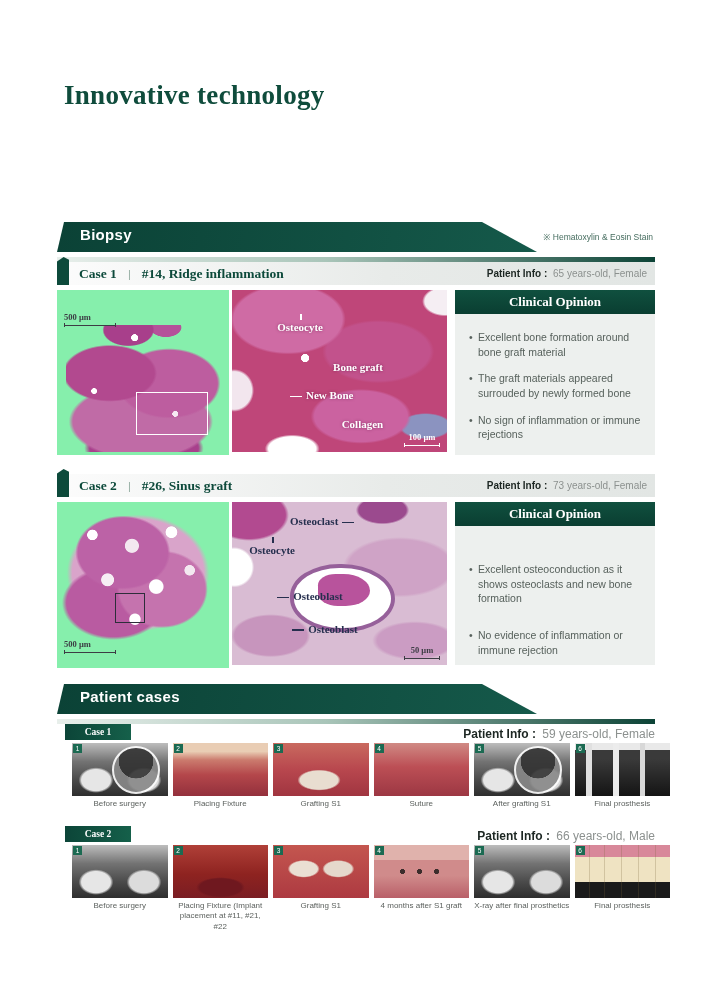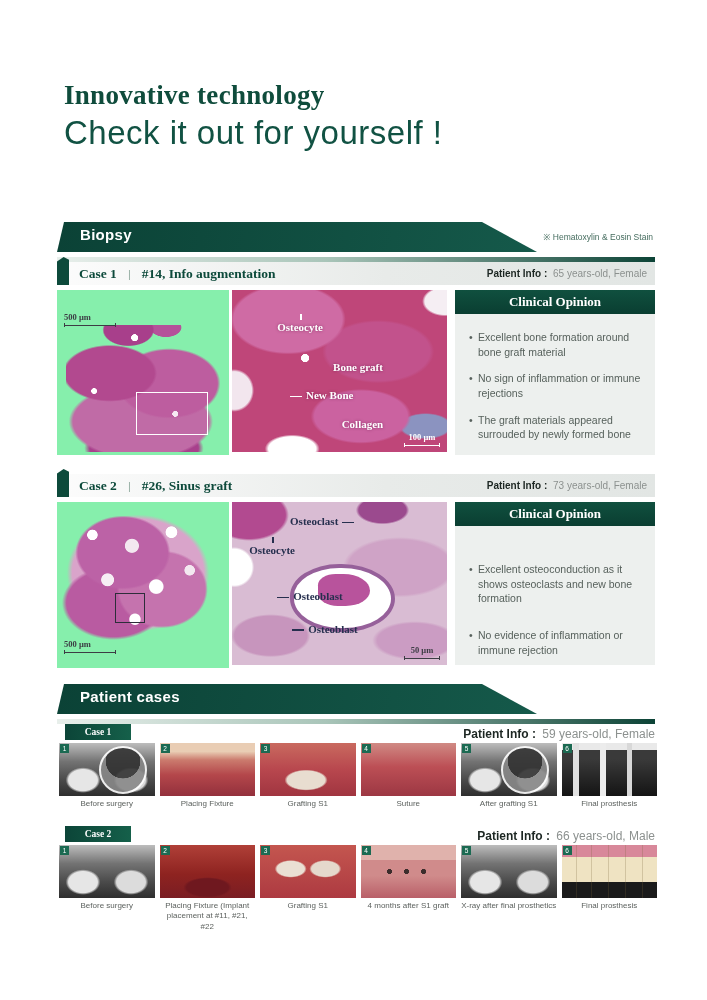--- a/index.html
+++ b/index.html
@@ -116,21 +116,21 @@
   .opinion-body li { font-size:10.5px; color:#57615c; line-height:1.4; margin-bottom:12px; padding-left:9px; position:relative; }
   .opinion-body li::before { content:"\2022"; position:absolute; left:0; top:0; color:#57615c; }
 
   
   .badge-row { position:absolute; left:57px; width:598px; height:17px; }
   .case-badge { position:absolute; left:8px; top:0; width:66px; height:16px;
     background:linear-gradient(90deg,#0c4538,#15604a); display:flex; align-items:center; justify-content:center; }
   .case-badge span { color:#fff; font-size:9.5px; font-weight:700; font-family:"Liberation Serif", serif; }
   .badge-patient { position:absolute; right:0; top:3px; font-size:12px; white-space:nowrap; }
 
-  .strip { position:absolute; left:59px; width:598px; display:flex; gap:5px; }
+  .strip { position:absolute; left:72px; width:598px; display:flex; gap:5px; }
   .step { flex:1; min-width:0; }
   .thumb { height:53px; position:relative; overflow:hidden; }
   .badge-num { position:absolute; left:1px; top:1px; width:9px; height:9px; background:#1b6a52;
     color:#fff; font-size:6.5px; display:flex; align-items:center; justify-content:center; z-index:2; }
   .caption { text-align:center; font-size:8px; color:#5d625f; margin-top:3px; line-height:1.3; }
 
   .t-xray { background:
       radial-gradient(ellipse 30% 40% at 25% 70%, #e6e6e6 0 50%, transparent 60%),
       radial-gradient(ellipse 30% 40% at 75% 70%, #dcdcdc 0 50%, transparent 60%),
       linear-gradient(180deg,#bdbdbd,#737373 35%,#4a4a4a 70%,#2e2e2e); }
@@ -160,35 +160,34 @@
       linear-gradient(90deg, transparent 0 15%, rgba(120,100,60,.25) 15% 16%, transparent 16% 31%, rgba(120,100,60,.25) 31% 32%, transparent 32% 48%, rgba(120,100,60,.25) 48% 49%, transparent 49% 66%, rgba(120,100,60,.25) 66% 67%, transparent 67% 84%, rgba(120,100,60,.25) 84% 85%, transparent 85%),
       linear-gradient(180deg,#d8889a 0 22%,#efe3c2 22% 70%,#1a1a1a 70%); }
 </style>
 </head>
 <body>
 
 <div id="page">
 
   <div class="title-block">
     <div class="title-bold">Innovative technology</div>
-    <div class="title-light">Check it out for yourself !</div>
   </div>
 
   <div class="section-banner" style="top:222px;">
     <div class="banner-underline"></div>
     <div class="banner-shape"></div>
     <div class="banner-text">Biopsy</div>
     <div class="stain-note">※ Hematoxylin &amp; Eosin Stain</div>
   </div>
 
   <div class="case-header" style="top:262px;">
     <div class="case-ribbon"></div>
     <span class="case-label">Case 1</span>
     <span class="case-divider">|</span>
-    <span class="case-title">#14, Info augmentation</span>
+    <span class="case-title">#14, Ridge inflammation</span>
     <span class="patient-info">
       <span class="patient-label">Patient Info :</span>
       <span class="patient-value">65 years-old, Female</span>
     </span>
   </div>
 
   <div class="panel ov-panel" style="left:57px; top:290px; width:172px; height:165px;">
     <div class="tissue1"></div>
     <div class="roi-white"></div>
     <div class="scalebar scale-dark" style="left:7px; top:22px;">
@@ -208,22 +207,22 @@
     </div>
   </div>
 
   <div class="opinion" style="top:290px;">
     <div class="opinion-head">
       <span>Clinical Opinion</span>
     </div>
     <div class="opinion-body" style="height:141px;">
       <ul>
         <li>Excellent bone formation around bone graft material</li>
+        <li>The graft materials appeared surrouded by newly formed bone</li>
         <li>No sign of inflammation or immune rejections</li>
-        <li>The graft materials appeared surrouded by newly formed bone</li>
       </ul>
     </div>
   </div>
 
   <div class="case-header" style="top:474px;">
     <div class="case-ribbon"></div>
     <span class="case-label">Case 2</span>
     <span class="case-divider">|</span>
     <span class="case-title">#26, Sinus graft</span>
     <span class="patient-info">

